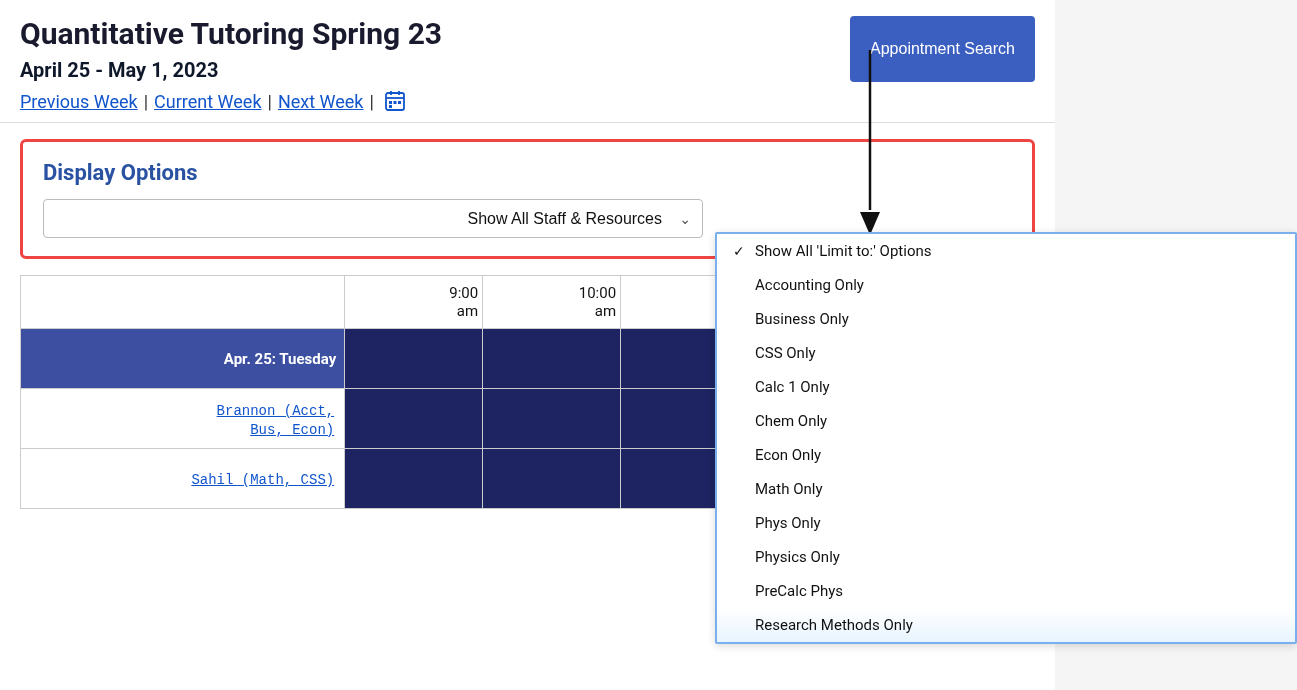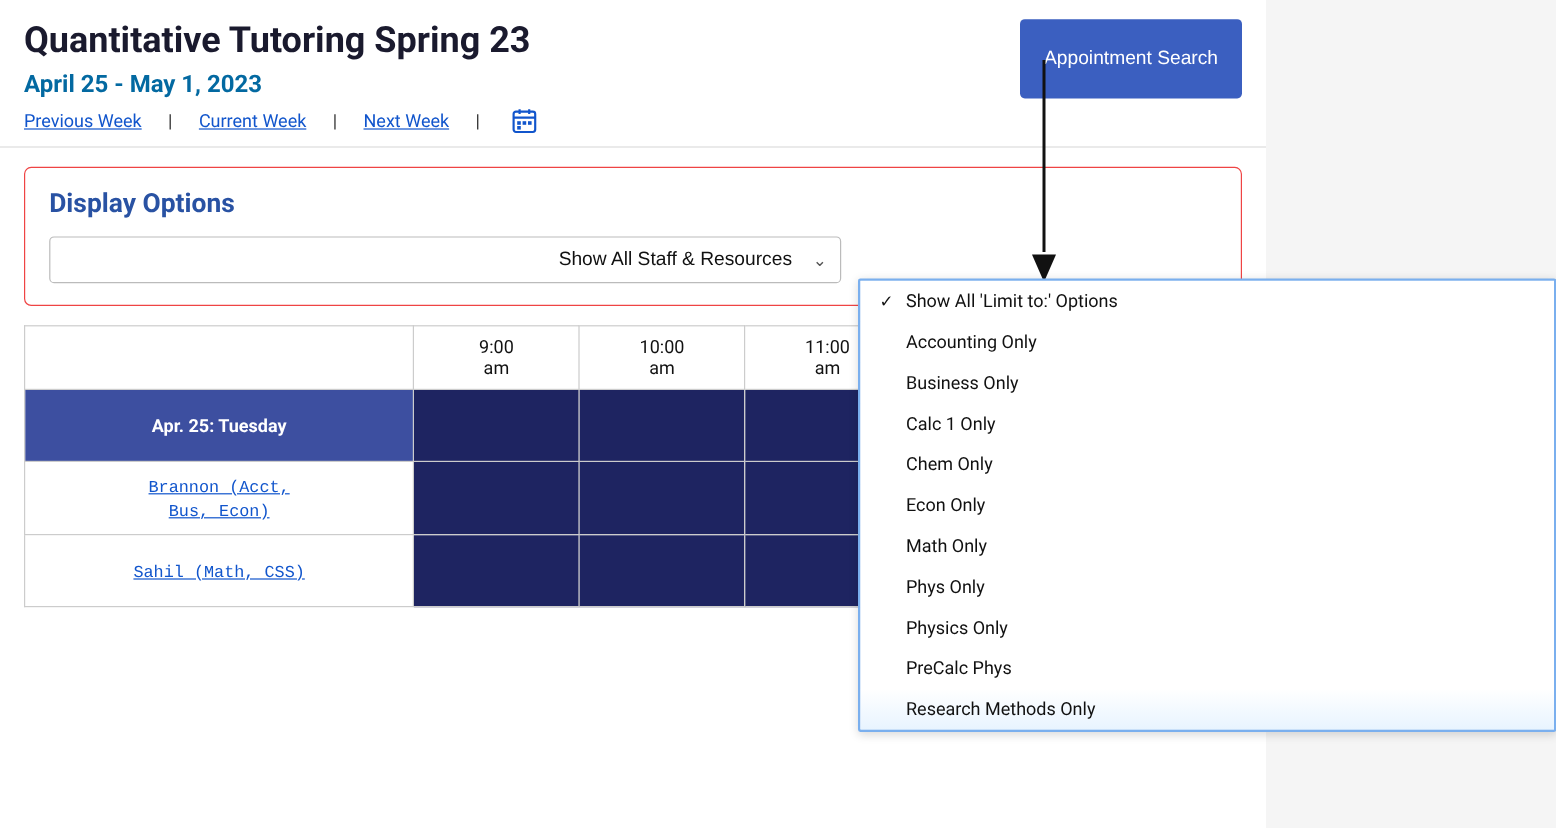--- a/index.html
+++ b/index.html
@@ -34,29 +34,29 @@
       font-size: 30px;
       font-weight: 700;
       color: #1a1a2e;
       line-height: 1.2;
       margin-bottom: 6px;
     }
 
     .date-range {
       font-size: 20px;
       font-weight: 700;
-      color: #0369a1;
+      color: #0f172a;
       margin-bottom: 8px;
     }
 
     .week-nav {
       display: flex;
       align-items: center;
-      gap: 20px;
-      font-size: 15px;
+      gap: 4px;
+      font-size: 18px;
     }
 
     .week-nav a {
       color: #1155cc;
       text-decoration: underline;
       cursor: pointer;
     }
 
     .week-nav .separator {
       color: #333;
@@ -81,21 +81,21 @@
       font-size: 16px;
       font-weight: 500;
       border-radius: 4px;
       cursor: pointer;
       white-space: nowrap;
     }
 
     
     .display-options-section {
       background: white;
-      border: 1px solid #ef4444;
+      border: 3px solid #ef4444;
       border-radius: 6px;
       margin: 16px 20px;
       padding: 18px 20px;
     }
 
     .display-options-title {
       font-size: 22px;
       font-weight: 700;
       color: #2952a3;
       margin-bottom: 14px;
@@ -137,21 +137,21 @@
 
     .schedule-table {
       border-collapse: collapse;
       width: 100%;
       table-layout: fixed;
     }
 
     .schedule-table th,
     .schedule-table td {
       border: 1px solid #ccc;
-      text-align: center;
+      text-align: right;
       vertical-align: middle;
     }
 
     .col-staff {
       width: 235px;
     }
     .col-time {
       width: 100px;
     }
 
@@ -357,20 +357,24 @@
     <div class="dropdown-item">
       <span class="check"></span>
       <span class="item-label">Accounting Only</span>
     </div>
     <div class="dropdown-item">
       <span class="check"></span>
       <span class="item-label">Business Only</span>
     </div>
     <div class="dropdown-item">
       <span class="check"></span>
+      <span class="item-label">CSS Only</span>
+    </div>
+    <div class="dropdown-item">
+      <span class="check"></span>
       <span class="item-label">Calc 1 Only</span>
     </div>
     <div class="dropdown-item">
       <span class="check"></span>
       <span class="item-label">Chem Only</span>
     </div>
     <div class="dropdown-item">
       <span class="check"></span>
       <span class="item-label">Econ Only</span>
     </div>

